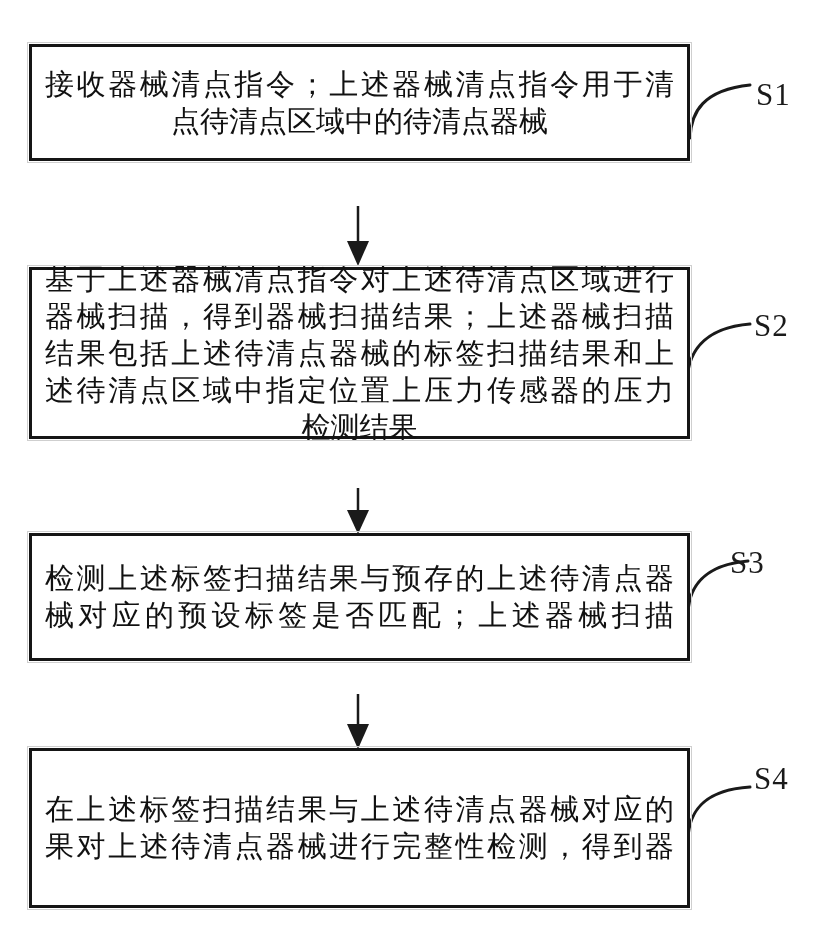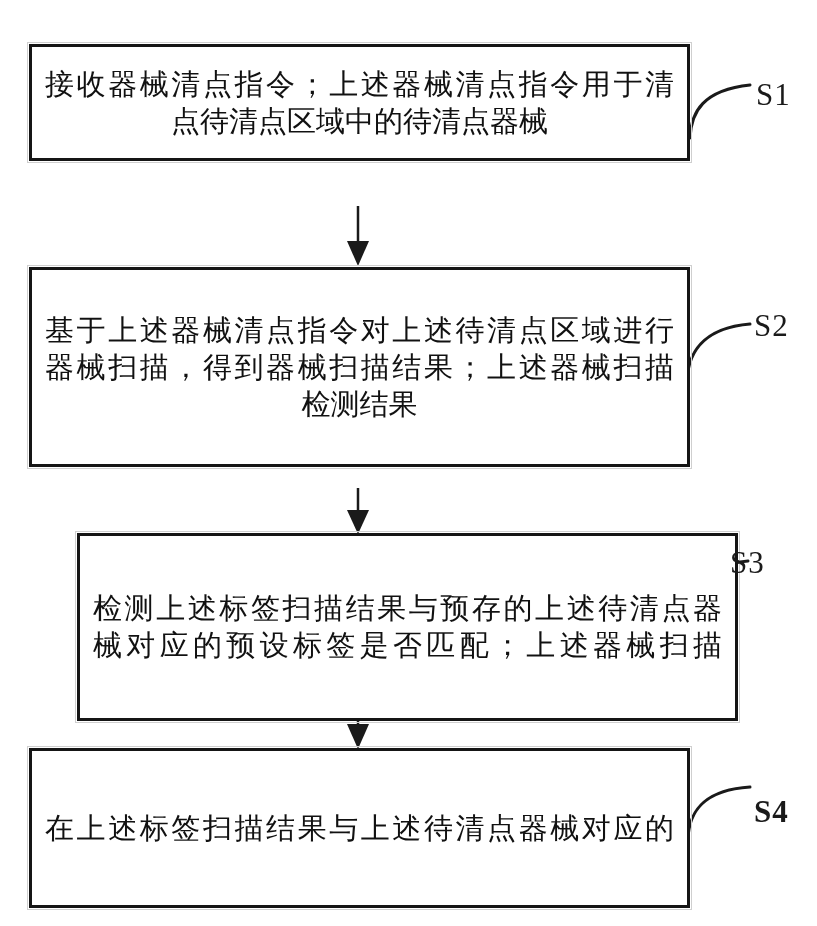--- a/index.html
+++ b/index.html
@@ -51,27 +51,27 @@
     text-align-last: center;
   }
   .slabel {
     position: absolute;
     color: #1a1a1a;
     font-size: 31px;
     line-height: 1;
     letter-spacing: 1px;
   }
   #box-s1 { top: 44px;  height: 117px; }
-  #box-s2 { top: 267px; height: 200px; }
-  #box-s3 { top: 533px; height: 188px; margin-left: 48px; }
+  #box-s2 { top: 267px; height: 172px; }
+  #box-s3 { top: 533px; height: 128px; }
   #box-s4 { top: 748px; height: 160px; }
   #label-s1 { left: 756px; top: 55px; margin-top: 24px; }
   #label-s2 { left: 754px; top: 310px; }
   #label-s3 { left: 730px; top: 547px; }
-  #label-s4 { left: 754px; top: 796px; font-weight: bold; }
+  #label-s4 { left: 754px; top: 763px; }
 </style>
 </head>
 <body>
 
 <div class="canvas">
 
   <svg class="connector-layer" viewBox="0 0 817 926" xmlns="http://www.w3.org/2000/svg">
     <g>
       <line x1="358" y1="206" x2="358" y2="243" stroke="#1a1a1a" stroke-width="2.5"></line>
       <polygon points="347,241 369,241 358,266" fill="#1a1a1a"></polygon>
@@ -94,34 +94,37 @@
     <div class="steptext">
         <div class="line">接收器械清点指令；上述器械清点指令用于清</div>
         <div class="line line-last">点待清点区域中的待清点器械</div>
       </div>
   </div>
 
   <div class="stepbox" id="box-s2">
     <div class="steptext">
         <div class="line">基于上述器械清点指令对上述待清点区域进行</div>
         <div class="line">器械扫描，得到器械扫描结果；上述器械扫描</div>
+        <div class="line">结果包括上述待清点器械的标签扫描结果和上</div>
+        <div class="line">述待清点区域中指定位置上压力传感器的压力</div>
         <div class="line line-last">检测结果</div>
       </div>
   </div>
 
   <div class="stepbox" id="box-s3">
     <div class="steptext">
         <div class="line">检测上述标签扫描结果与预存的上述待清点器</div>
         <div class="line">械对应的预设标签是否匹配；上述器械扫描</div>
       </div>
   </div>
 
   <div class="stepbox" id="box-s4">
     <div class="steptext">
         <div class="line">在上述标签扫描结果与上述待清点器械对应的</div>
+        <div class="line">果对上述待清点器械进行完整性检测，得到器</div>
       </div>
   </div>
 
   <span class="slabel" id="label-s1">S1</span>
   <span class="slabel" id="label-s2">S2</span>
   <span class="slabel" id="label-s3">S3</span>
   <span class="slabel" id="label-s4">S4</span>
 
 </div>
 

